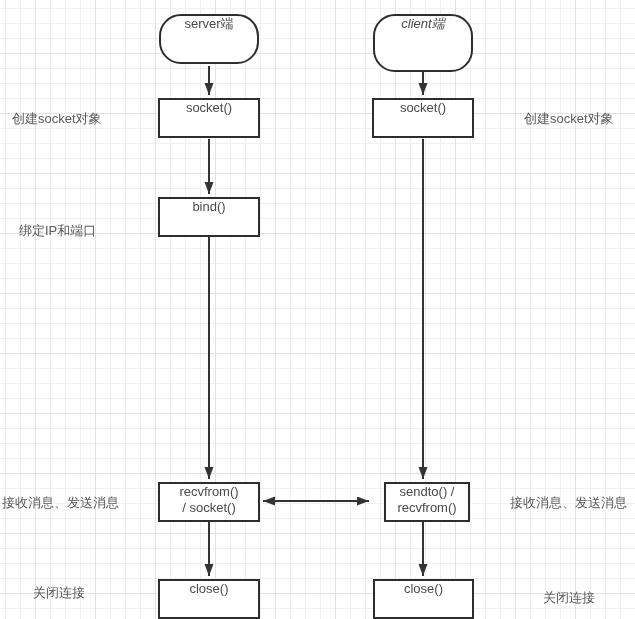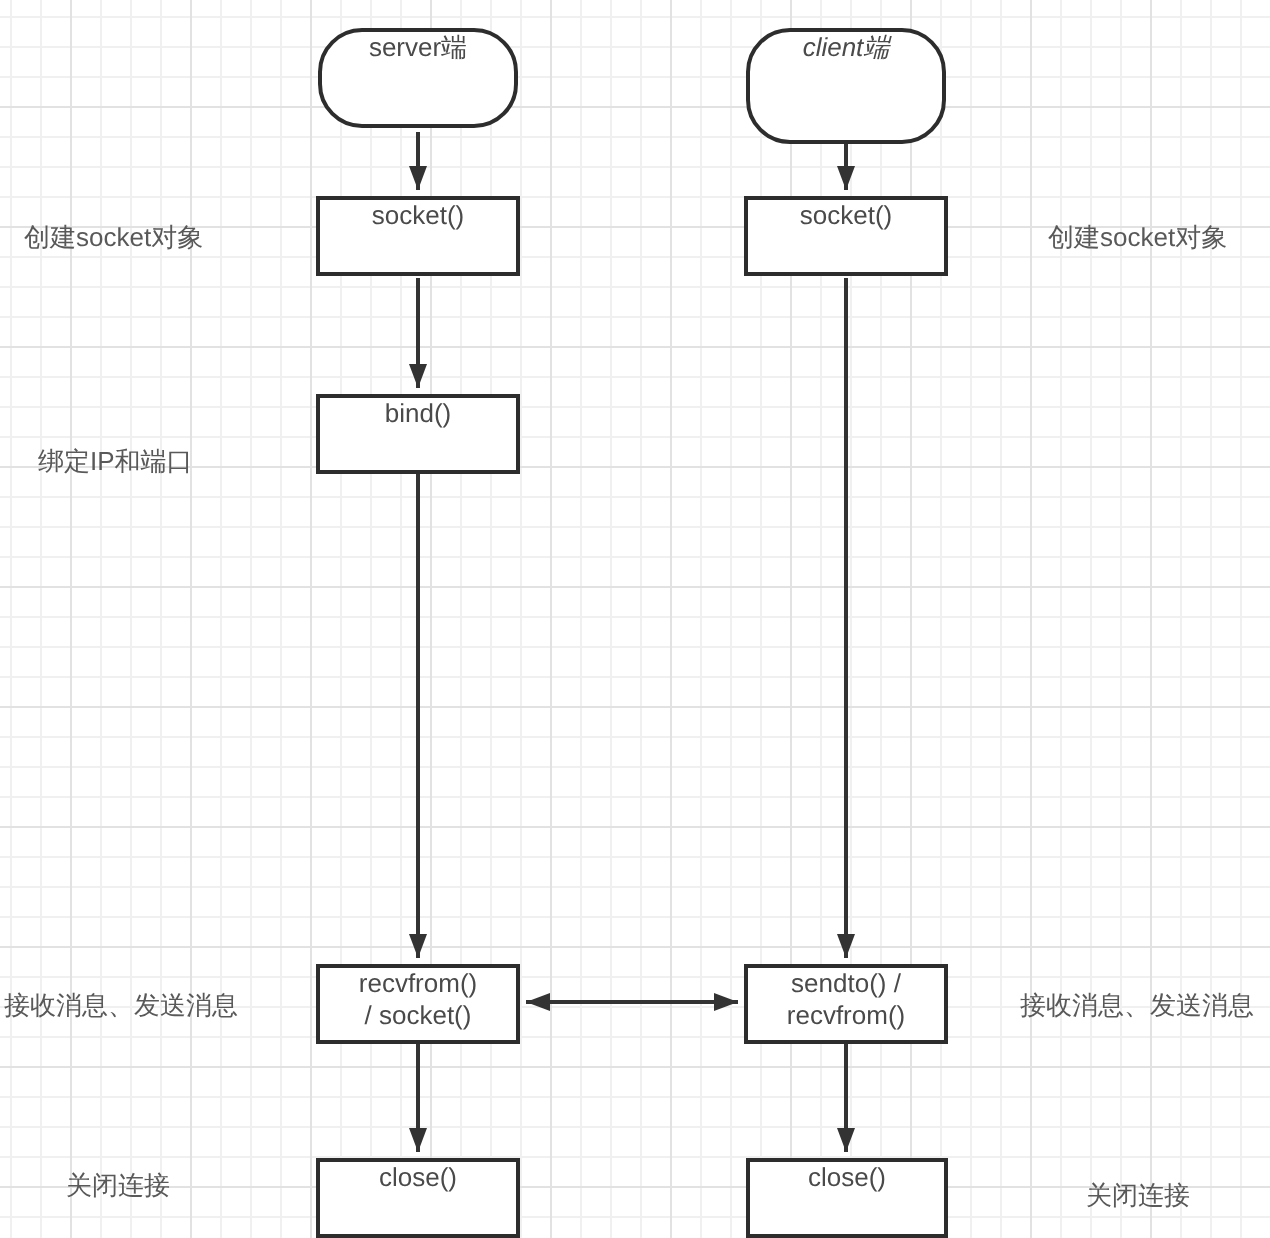--- a/index.html
+++ b/index.html
@@ -89,21 +89,21 @@
   </div>
 
   <div class="node terminal" style="left:373px;top:14px;width:100px;height:58px;font-style:italic;">
     <span>client端</span>
   </div>
 
   <div class="node" style="left:372px;top:98px;width:102px;height:40px;">
     <span>socket()</span>
   </div>
 
-  <div class="node" style="left:372px;top:482px;width:102px;height:40px;">
+  <div class="node" style="left:384px;top:482px;width:86px;height:40px;">
     <span>sendto() /</span>
     <span>recvfrom()</span>
   </div>
 
   <div class="node" style="left:373px;top:579px;width:101px;height:40px;">
     <span>close()</span>
   </div>
 
   <div class="side-label" style="left:12px;top:110px;">创建socket对象</div>
 

